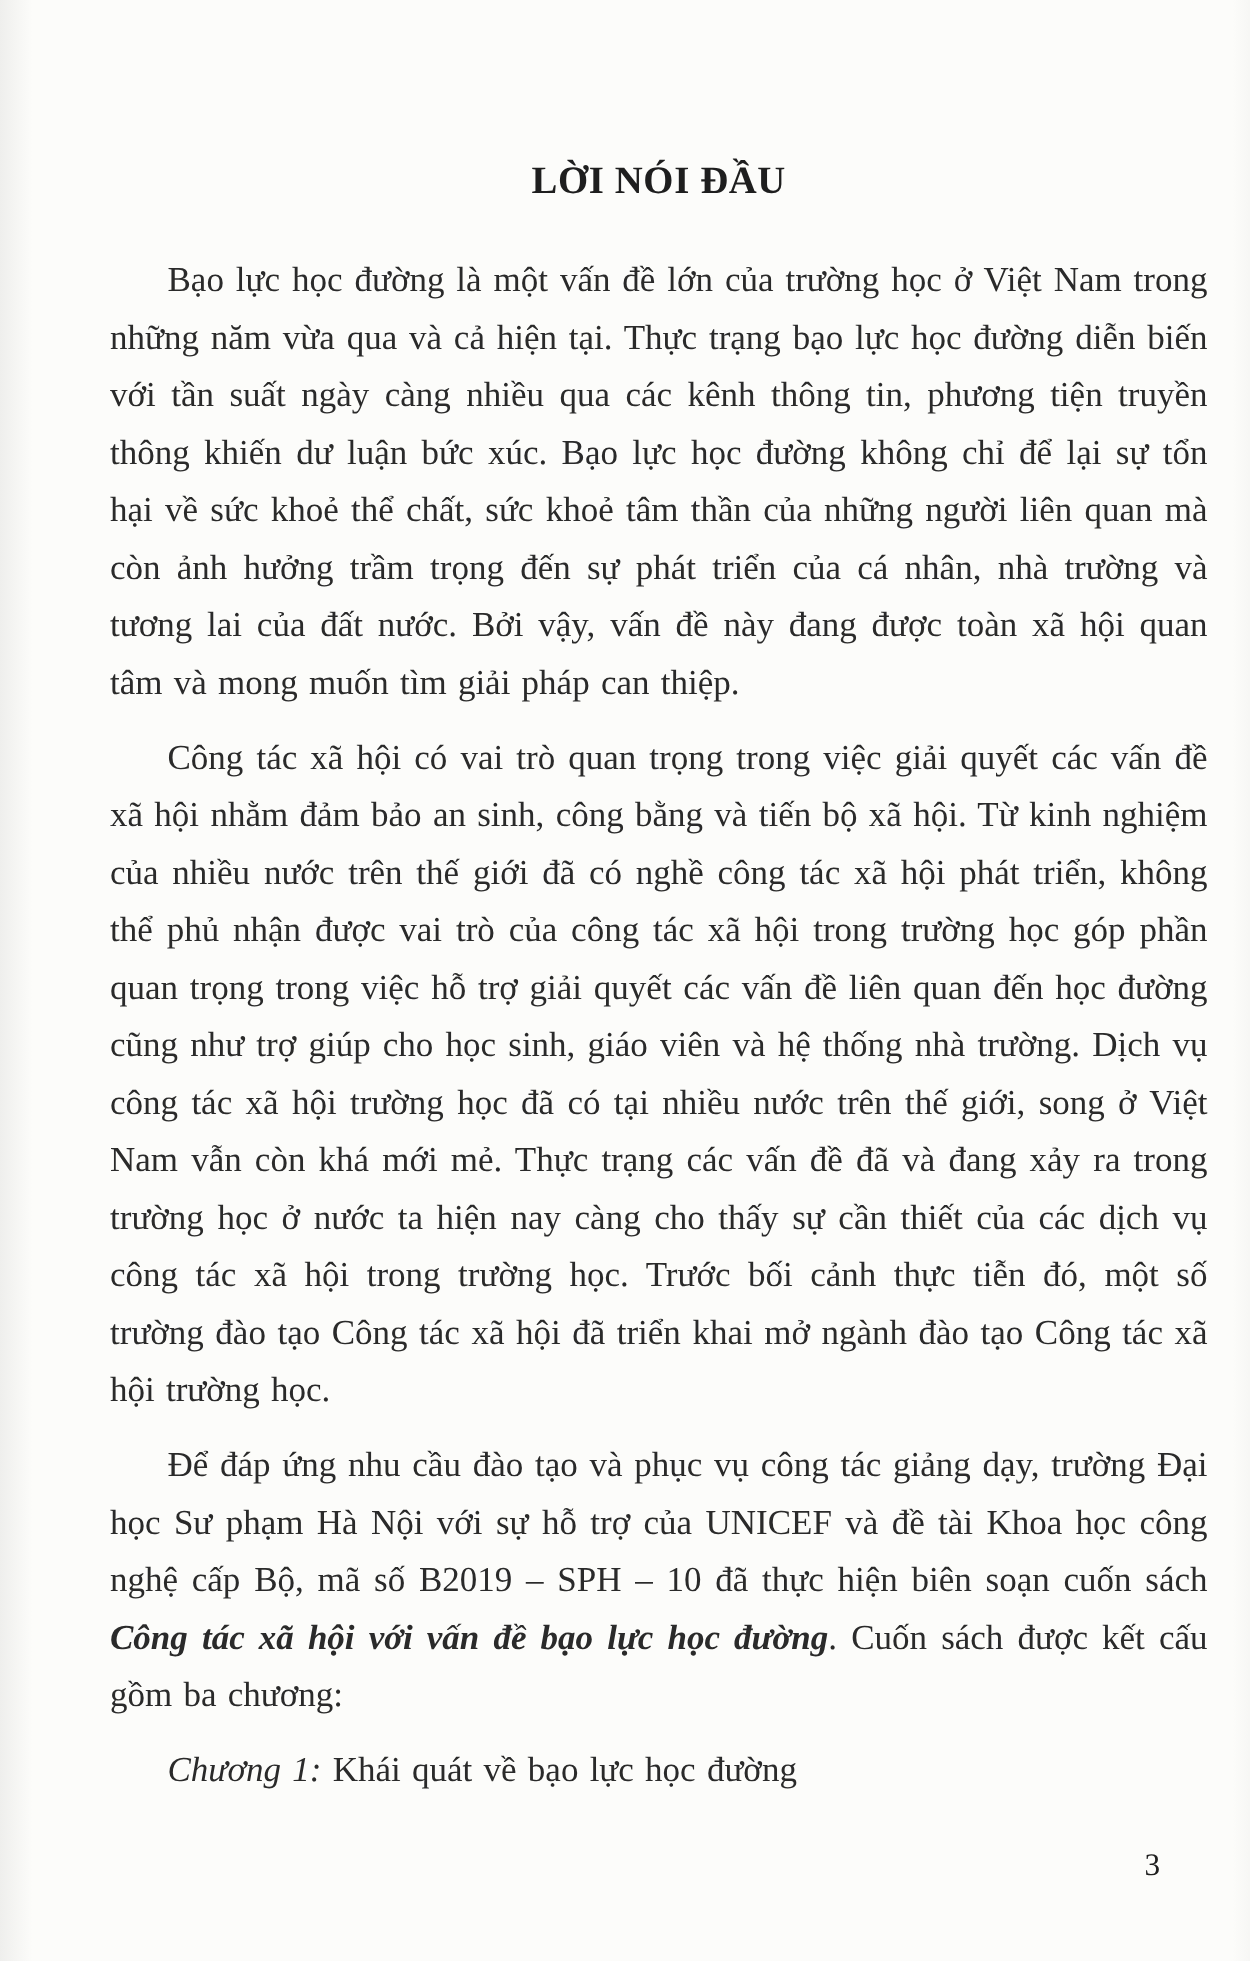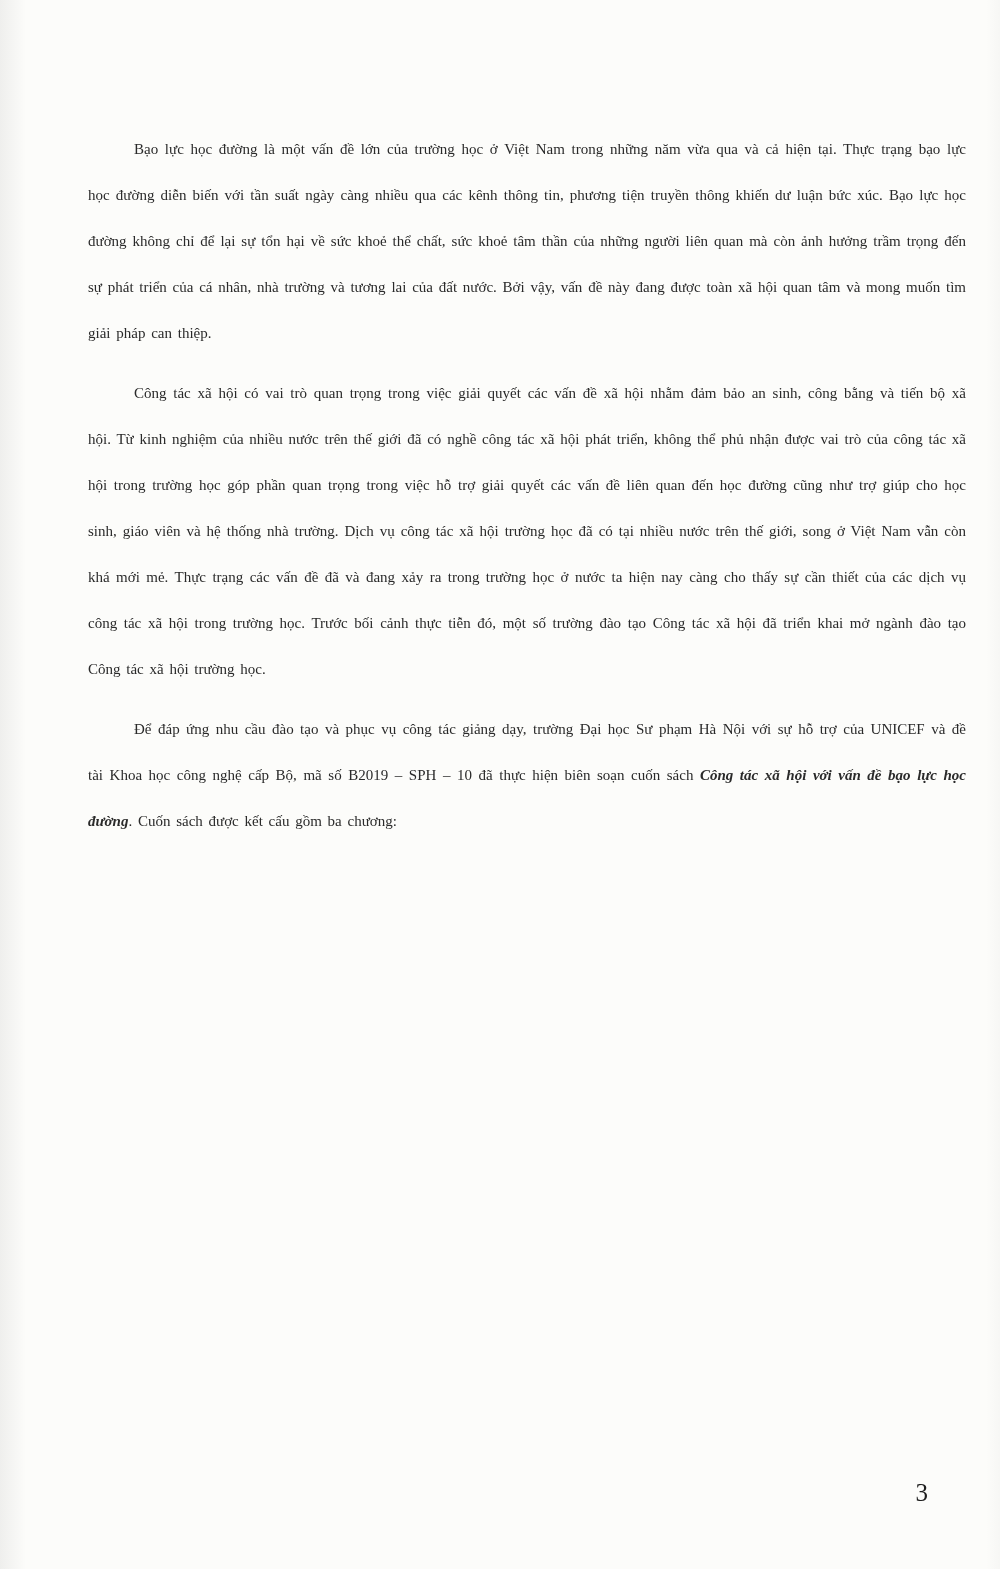--- a/index.html
+++ b/index.html
@@ -36,21 +36,21 @@
   .title {
     margin: 0 0 40px 0;
     text-align: center;
     font-size: 31px;
     font-weight: bold;
     letter-spacing: 0.5px;
     color: #1e1e1e;
   }
   .para {
     margin: 0 0 14px 0;
-    font-size: 15px;
+    font-size: 28px;
     line-height: 46px;
     text-align: justify;
     text-indent: 46px;
     word-spacing: 2px;
   }
   .para .normal { font-style: normal; font-weight: normal; }
   .para .italic { font-style: italic; }
   .para .bold-italic { font-style: italic; font-weight: bold; }
   .page-number {
     position: absolute;
@@ -58,20 +58,22 @@
     bottom: 62px;
     font-size: 25px;
     color: #1e1e1e;
   }
 </style>
 </head>
 <body>
 
 <div class="page">
   <div class="content">
+    <h1 class="title">LỜI NÓI ĐẦU</h1>
     <div>
         <p class="para"><span class="normal">Bạo lực học đường là một vấn đề lớn của trường học ở Việt Nam trong những năm vừa qua và cả hiện tại. Thực trạng bạo lực học đường diễn biến với tần suất ngày càng nhiều qua các kênh thông tin, phương tiện truyền thông khiến dư luận bức xúc. Bạo lực học đường không chỉ để lại sự tổn hại về sức khoẻ thể chất, sức khoẻ tâm thần của những người liên quan mà còn ảnh hưởng trầm trọng đến sự phát triển của cá nhân, nhà trường và tương lai của đất nước. Bởi vậy, vấn đề này đang được toàn xã hội quan tâm và mong muốn tìm giải pháp can thiệp.</span></p>
         <p class="para"><span class="normal">Công tác xã hội có vai trò quan trọng trong việc giải quyết các vấn đề xã hội nhằm đảm bảo an sinh, công bằng và tiến bộ xã hội. Từ kinh nghiệm của nhiều nước trên thế giới đã có nghề công tác xã hội phát triển, không thể phủ nhận được vai trò của công tác xã hội trong trường học góp phần quan trọng trong việc hỗ trợ giải quyết các vấn đề liên quan đến học đường cũng như trợ giúp cho học sinh, giáo viên và hệ thống nhà trường. Dịch vụ công tác xã hội trường học đã có tại nhiều nước trên thế giới, song ở Việt Nam vẫn còn khá mới mẻ. Thực trạng các vấn đề đã và đang xảy ra trong trường học ở nước ta hiện nay càng cho thấy sự cần thiết của các dịch vụ công tác xã hội trong trường học. Trước bối cảnh thực tiễn đó, một số trường đào tạo Công tác xã hội đã triển khai mở ngành đào tạo Công tác xã hội trường học.</span></p>
         <p class="para"><span class="normal">Để đáp ứng nhu cầu đào tạo và phục vụ công tác giảng dạy, trường Đại học Sư phạm Hà Nội với sự hỗ trợ của UNICEF và đề tài Khoa học công nghệ cấp Bộ, mã số B2019 – SPH – 10 đã thực hiện biên soạn cuốn sách </span><span class="bold-italic">Công tác xã hội với vấn đề bạo lực học đường</span><span class="normal">. Cuốn sách được kết cấu gồm ba chương:</span></p>
+        <p class="para"><span class="italic">Chương 1:</span><span class="normal"> Khái quát về bạo lực học đường</span></p>
       </div>
   </div>
   <div class="page-number">3</div>
 </div>
 
 </body></html>

